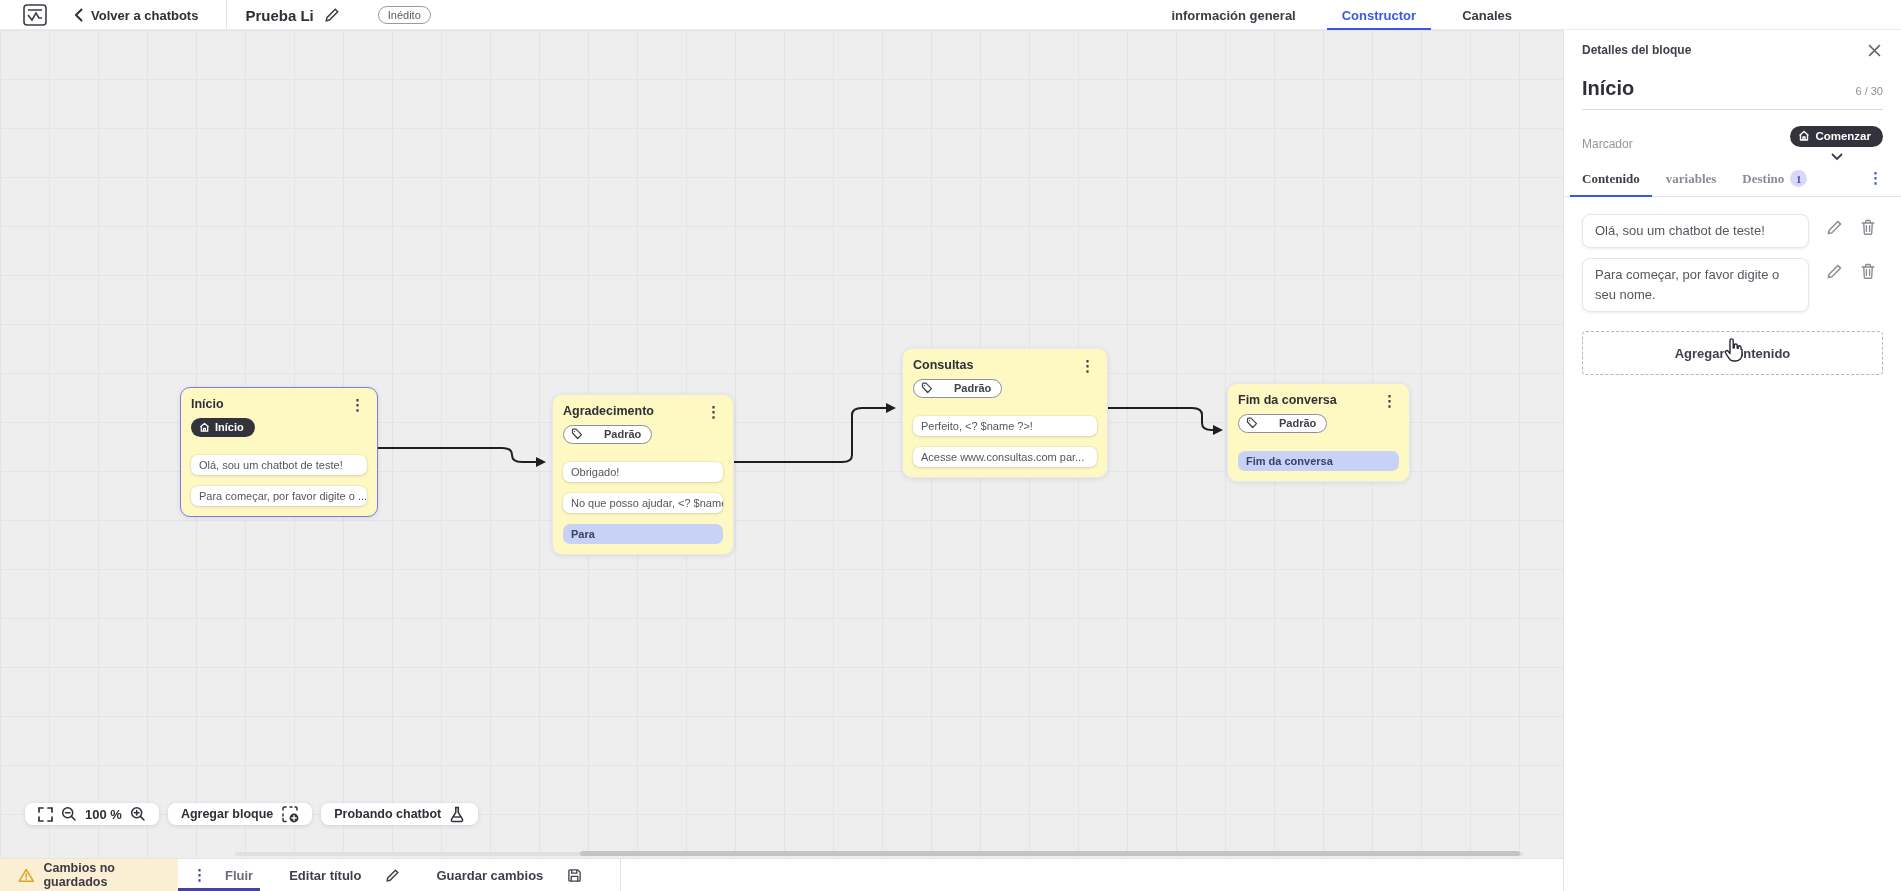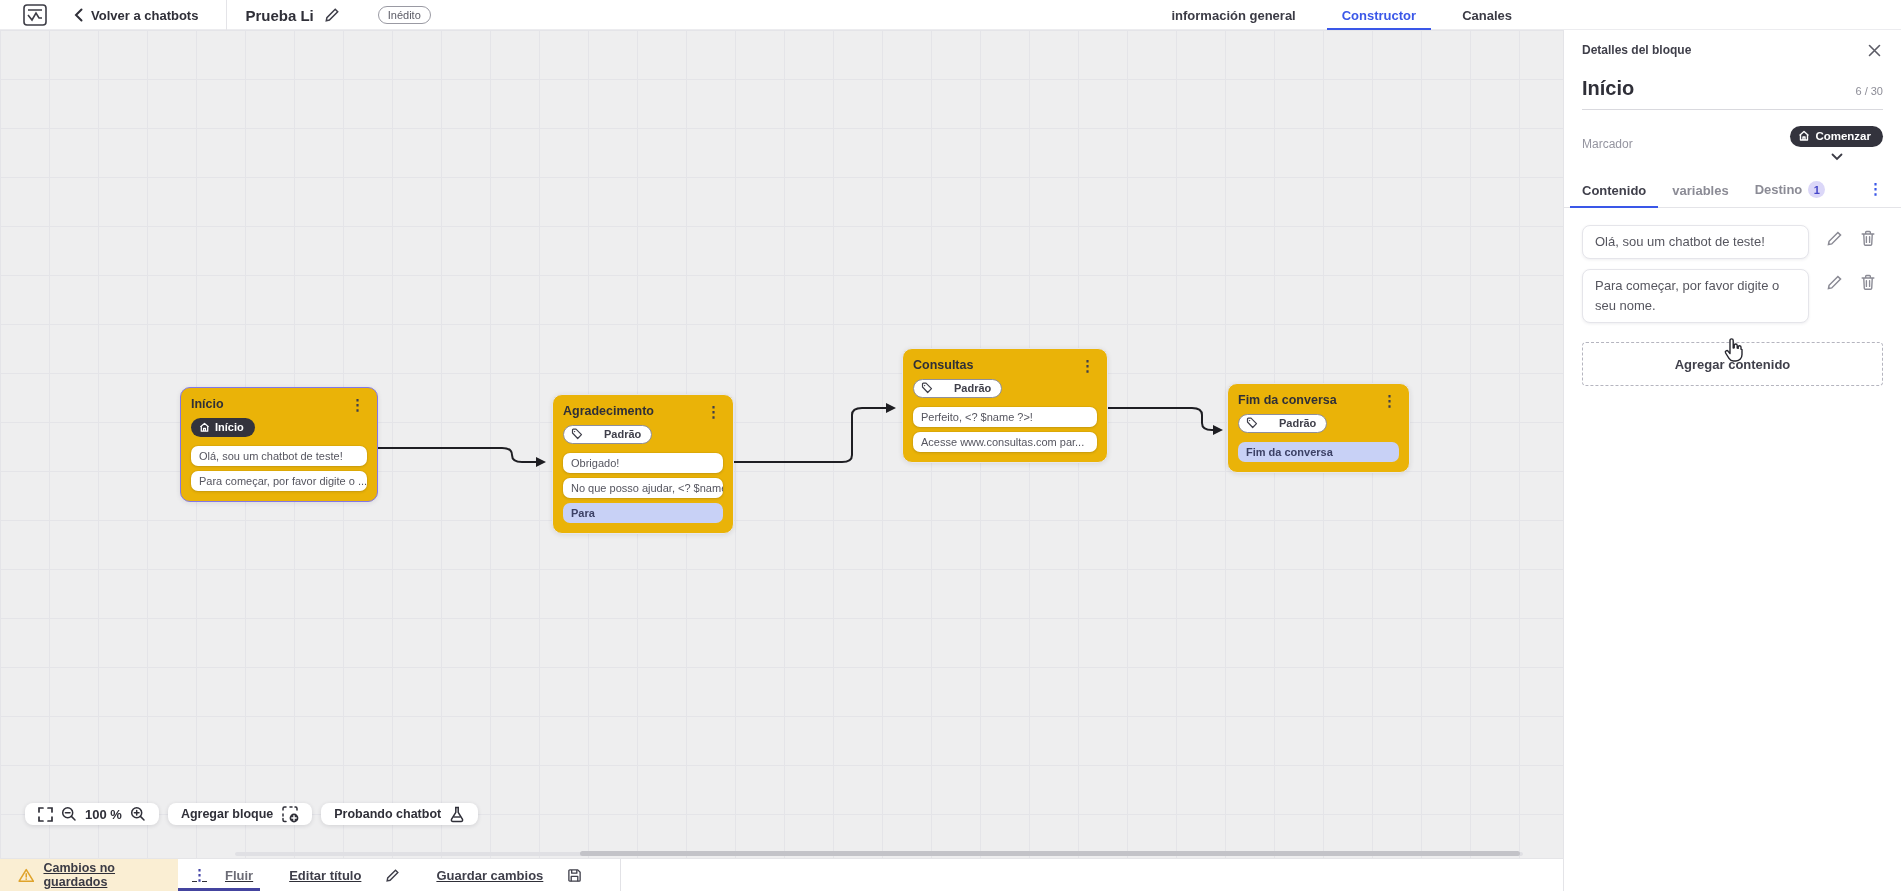--- a/index.html
+++ b/index.html
@@ -28,33 +28,33 @@
 
   
   .canvas { position:absolute; left:0; top:30px; width:1563px; height:828px;
     background-color:#eeeeef;
     background-image:linear-gradient(#e4e4e8 1.5px, transparent 1.5px),
       linear-gradient(90deg,#e4e4e8 1.5px, transparent 1.5px);
     background-size:49px 49px; overflow:hidden; }
   svg.wires { position:absolute; left:0; top:30px; width:1563px; height:828px; z-index:5; pointer-events:none; }
 
   
-  .node { position:absolute; background:#eab308; border:1px solid #e7e7ec; border-radius:10px;
+  .node { position:absolute; background:#fef9c3; border:1px solid #e7e7ec; border-radius:10px;
     box-shadow:0 1px 5px rgba(40,40,60,.10); z-index:10; padding:9px 10px 10px; }
   .node.selected { border:1.5px solid #8277e8; }
   .node-head { display:flex; justify-content:space-between; align-items:flex-start; }
   .node-title { font-size:12.5px; font-weight:700; color:#2f2f38; }
   .kebab { font-size:15px; font-weight:700; color:#3f3f4a; line-height:1; cursor:pointer;
     letter-spacing:0; padding:0 2px; }
   .pill-dark { display:inline-flex; align-items:center; gap:5px; background:#33333d; color:#fff;
     font-size:11px; font-weight:700; border-radius:999px; padding:3px 11px 4px 8px; margin-top:6px; }
   .pill-outline { display:inline-flex; align-items:center; gap:21px; background:#fff; color:#3f3f4a;
     font-size:11px; font-weight:700; border:1px solid #8f8f9a; border-radius:999px;
     padding:2px 10px 3px 7px; margin-top:6px; }
-  .node-rows { margin-top:9px; display:grid; gap:5px; }
+  .node-rows { margin-top:18px; display:grid; gap:11px; }
   .node-row { background:#fff; border-radius:7px; padding:4px 8px; font-size:11px; color:#55555f;
     box-shadow:0 1px 3px rgba(30,30,50,.14), 0 0 0 1px rgba(30,30,50,.04);
     white-space:nowrap; overflow:hidden; }
   .node-row.hl { background:#c8d1f6; color:#3c4166; font-weight:700; box-shadow:none; }
 
   .n-inicio { left:180px; top:387px; width:198px; }
   .n-agradecimento { left:552px; top:394px; width:182px; }
   .n-consultas { left:902px; top:348px; width:206px; }
   .n-fim { left:1227px; top:383px; width:183px; }
 
@@ -64,21 +64,21 @@
     gap:8px; padding:0 13px; box-shadow:0 1px 4px rgba(40,40,60,.14); font-size:12.5px;
     font-weight:700; color:#2f2f38; cursor:pointer; }
   .zoom-level { font-size:13px; font-weight:700; }
   .scroll-track { position:absolute; left:235px; top:852px; width:1288px; height:4px;
     background:#e0e0e4; border-radius:3px; z-index:11; }
   .scroll-thumb { position:absolute; left:580px; top:851px; width:940px; height:5px;
     background:#c3c3c8; border-radius:3px; z-index:12; }
 
   
   .bottombar { position:absolute; left:0; top:858px; width:1563px; height:33px; background:#fff;
-    border-top:1px solid #e5e5e8; z-index:20; display:flex; align-items:center;text-decoration:underline; }
+    border-top:1px solid #e5e5e8; z-index:20; display:flex; align-items:center; }
   .warn-chip { height:100%; width:178px; background:#faeed3; display:flex; align-items:center;
     gap:9px; padding-left:18px; font-size:12.5px; font-weight:700; color:#3b3b45; }
   .bb-kebab { color:#4444a8; font-size:15px; font-weight:700; margin-left:14px; cursor:pointer; }
   .bb-tab { font-size:13px; font-weight:700; color:#6b6b75; margin-left:18px; cursor:pointer; }
   .bb-underline { position:absolute; left:178px; bottom:0; width:82px; height:3px; background:#44449f; }
   .bb-action { display:flex; align-items:center; gap:24px; font-size:13px; font-weight:700;
     color:#3f3f4a; margin-left:36px; cursor:pointer; }
   .bb-divider { width:1px; height:33px; background:#e2e2e6; margin-left:38px; }
 
   
@@ -90,22 +90,22 @@
   .close-x { cursor:pointer; }
   .title-row { margin:10px 18px 0; display:flex; justify-content:space-between; align-items:flex-end;
     border-bottom:1px solid #d9d9de; padding-bottom:9px; }
   .block-title { font-size:20px; font-weight:700; color:#2f2f38; }
   .char-counter { font-size:11px; color:#8d8d97; padding-bottom:3px; }
   .marker-row { margin:16px 18px 0; display:flex; justify-content:space-between; align-items:center; }
   .marker-label { font-size:12px; color:#9595a0; }
   .marker-value { display:flex; align-items:center; gap:6px; cursor:pointer;flex-direction:column; }
   .pill-comenzar { display:inline-flex; align-items:center; gap:5px; background:#33333d; color:#fff;
     font-size:11.5px; font-weight:700; border-radius:999px; padding:4px 12px 5px 8px; }
-  .panel-tabs { margin-top:19px; padding:0 18px; display:flex; align-items:flex-end;
-    border-bottom:1px solid #e4e4e8; position:relative; }
+  .panel-tabs { margin-top:8px; padding:0 18px; display:flex; align-items:flex-end;
+    border-bottom:1px solid #e4e4e8; position:relative;font-family:Liberation Serif, serif; }
   .p-tab { font-size:13px; font-weight:700; color:#8b8b95; padding:0 0 9px; margin-right:26px;
     position:relative; cursor:pointer; display:flex; align-items:center; gap:6px; }
   .p-tab.active { color:#3f3f4a; }
   .p-tab.active::after { content:""; position:absolute; left:-12px; right:-12px; bottom:-1px;
     height:2px; background:#3a57e8; }
   .tab-badge { width:17px; height:17px; border-radius:50%; background:#dbd7f8; color:#4646c8;
     font-size:11px; font-weight:700; display:flex; align-items:center; justify-content:center; }
   .panel-kebab { margin-left:auto; color:#3a57e8; font-size:15px; font-weight:700;
     padding-bottom:9px; cursor:pointer; }
   .content-list { margin:17px 18px 0; display:grid; gap:10px; }

